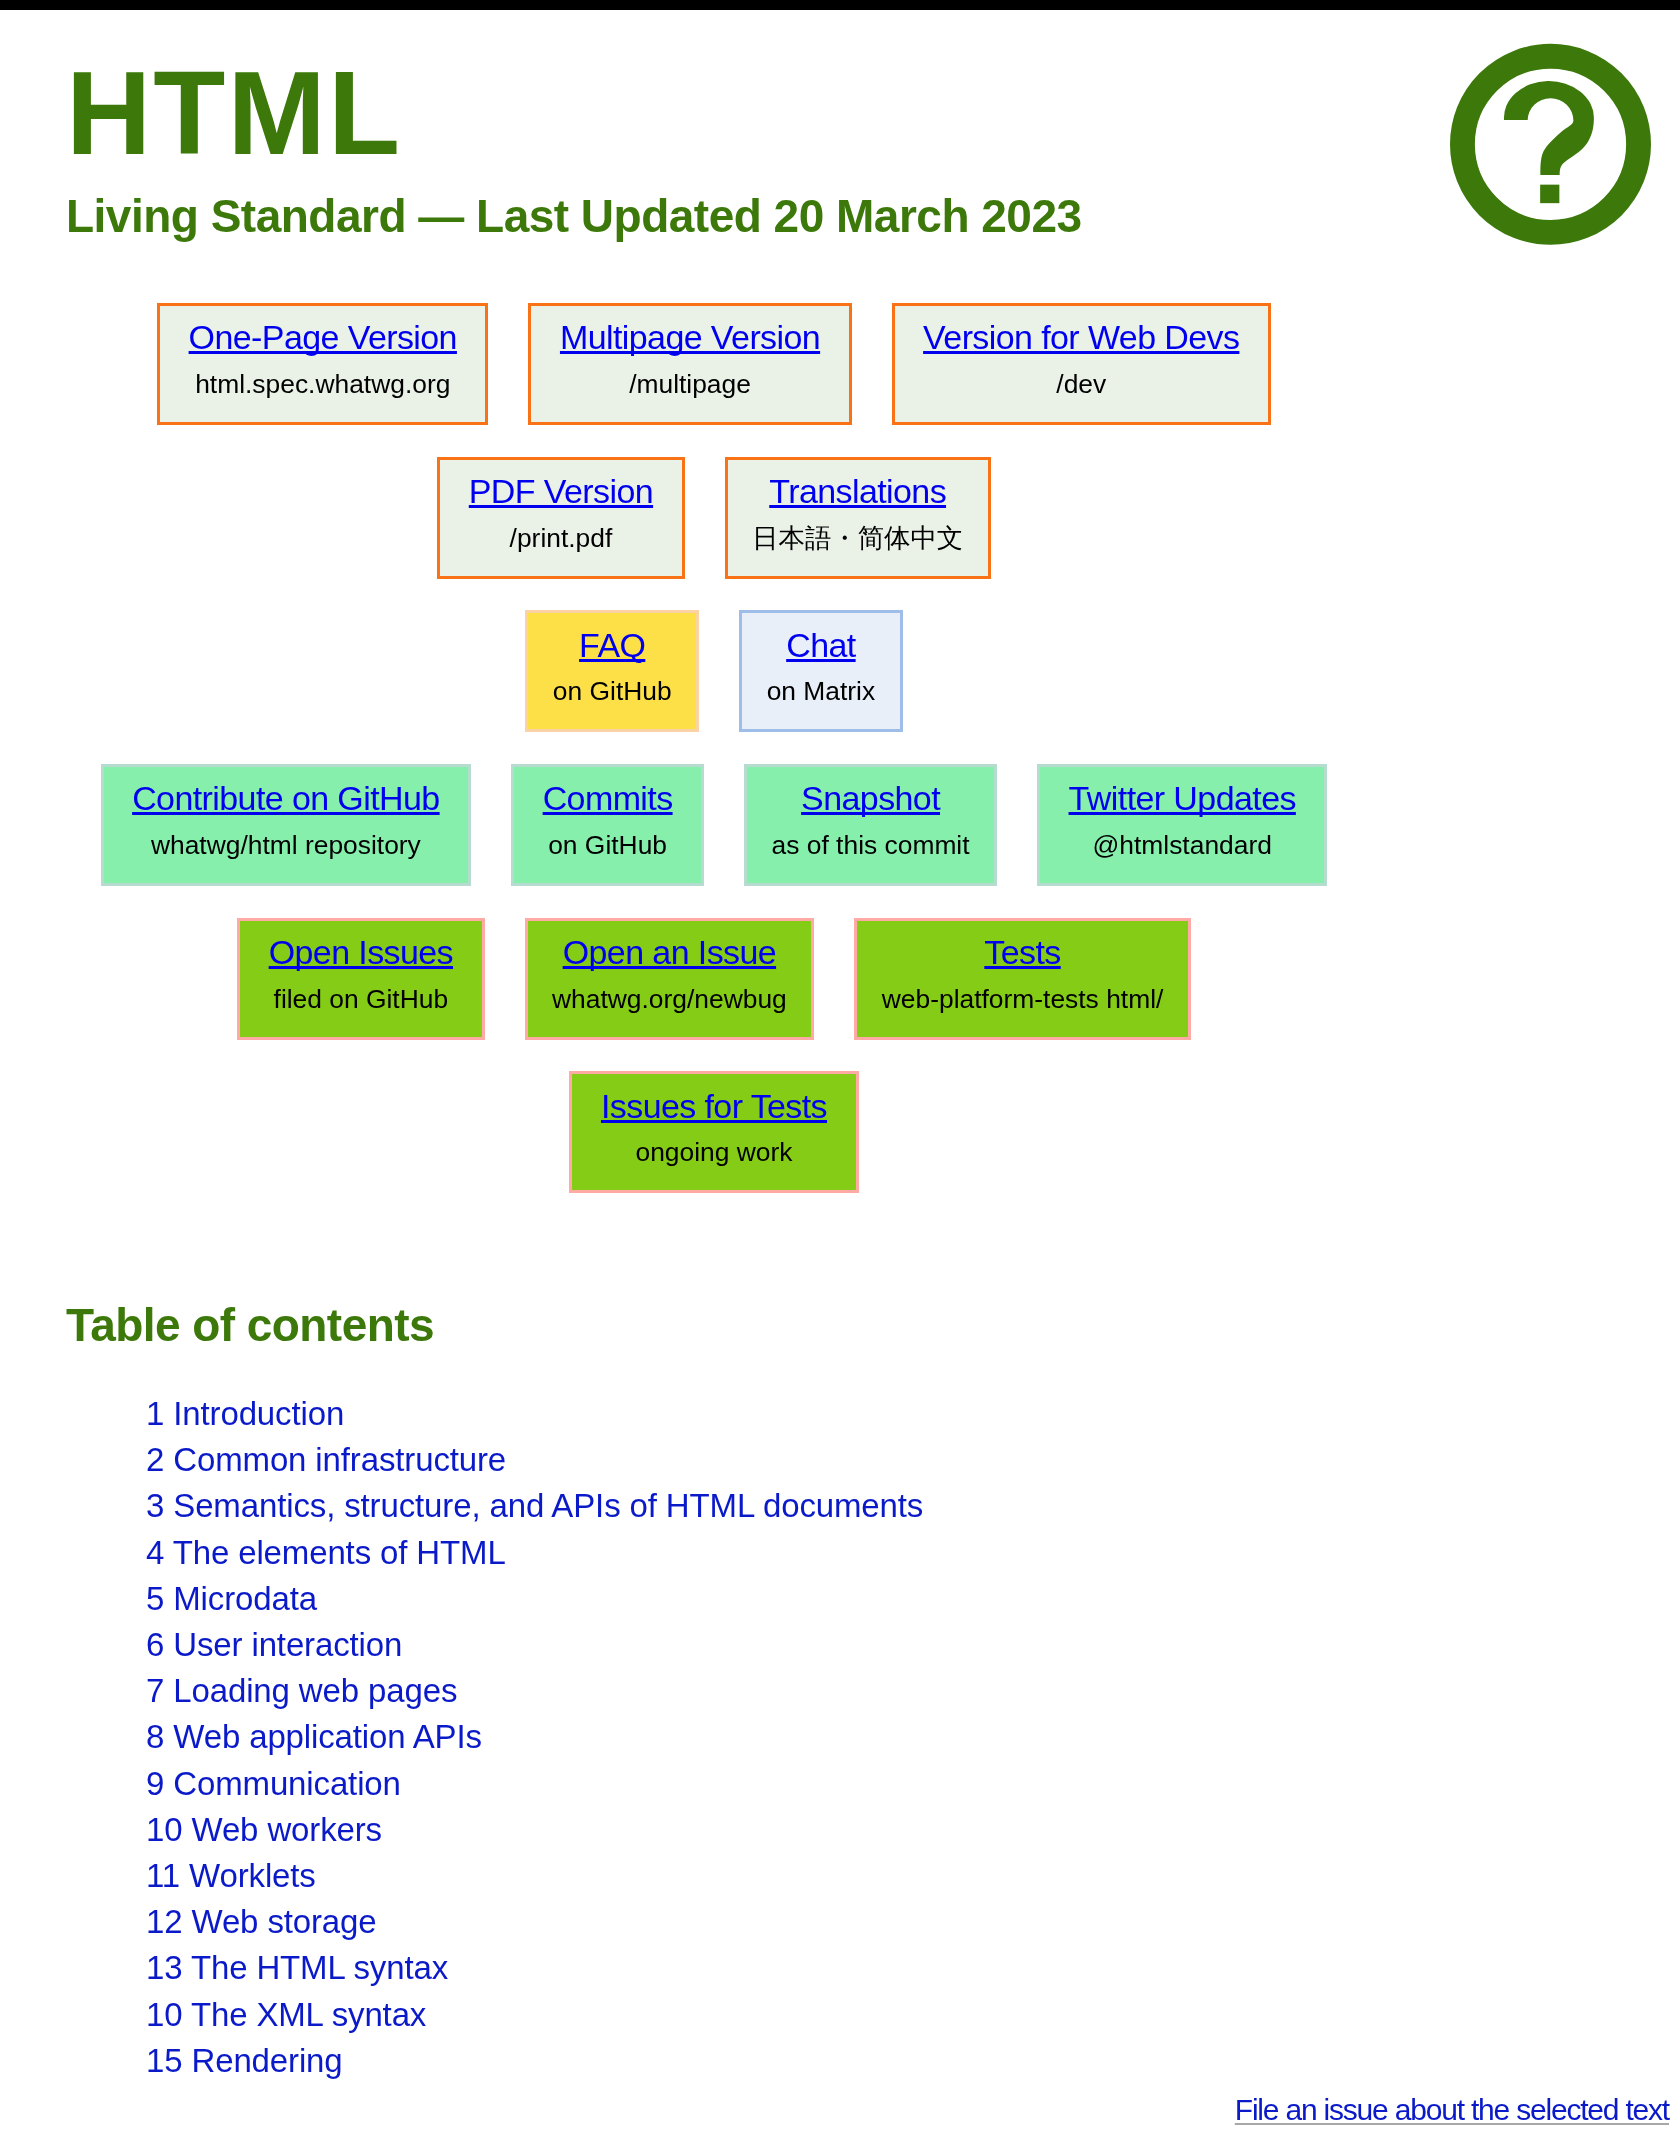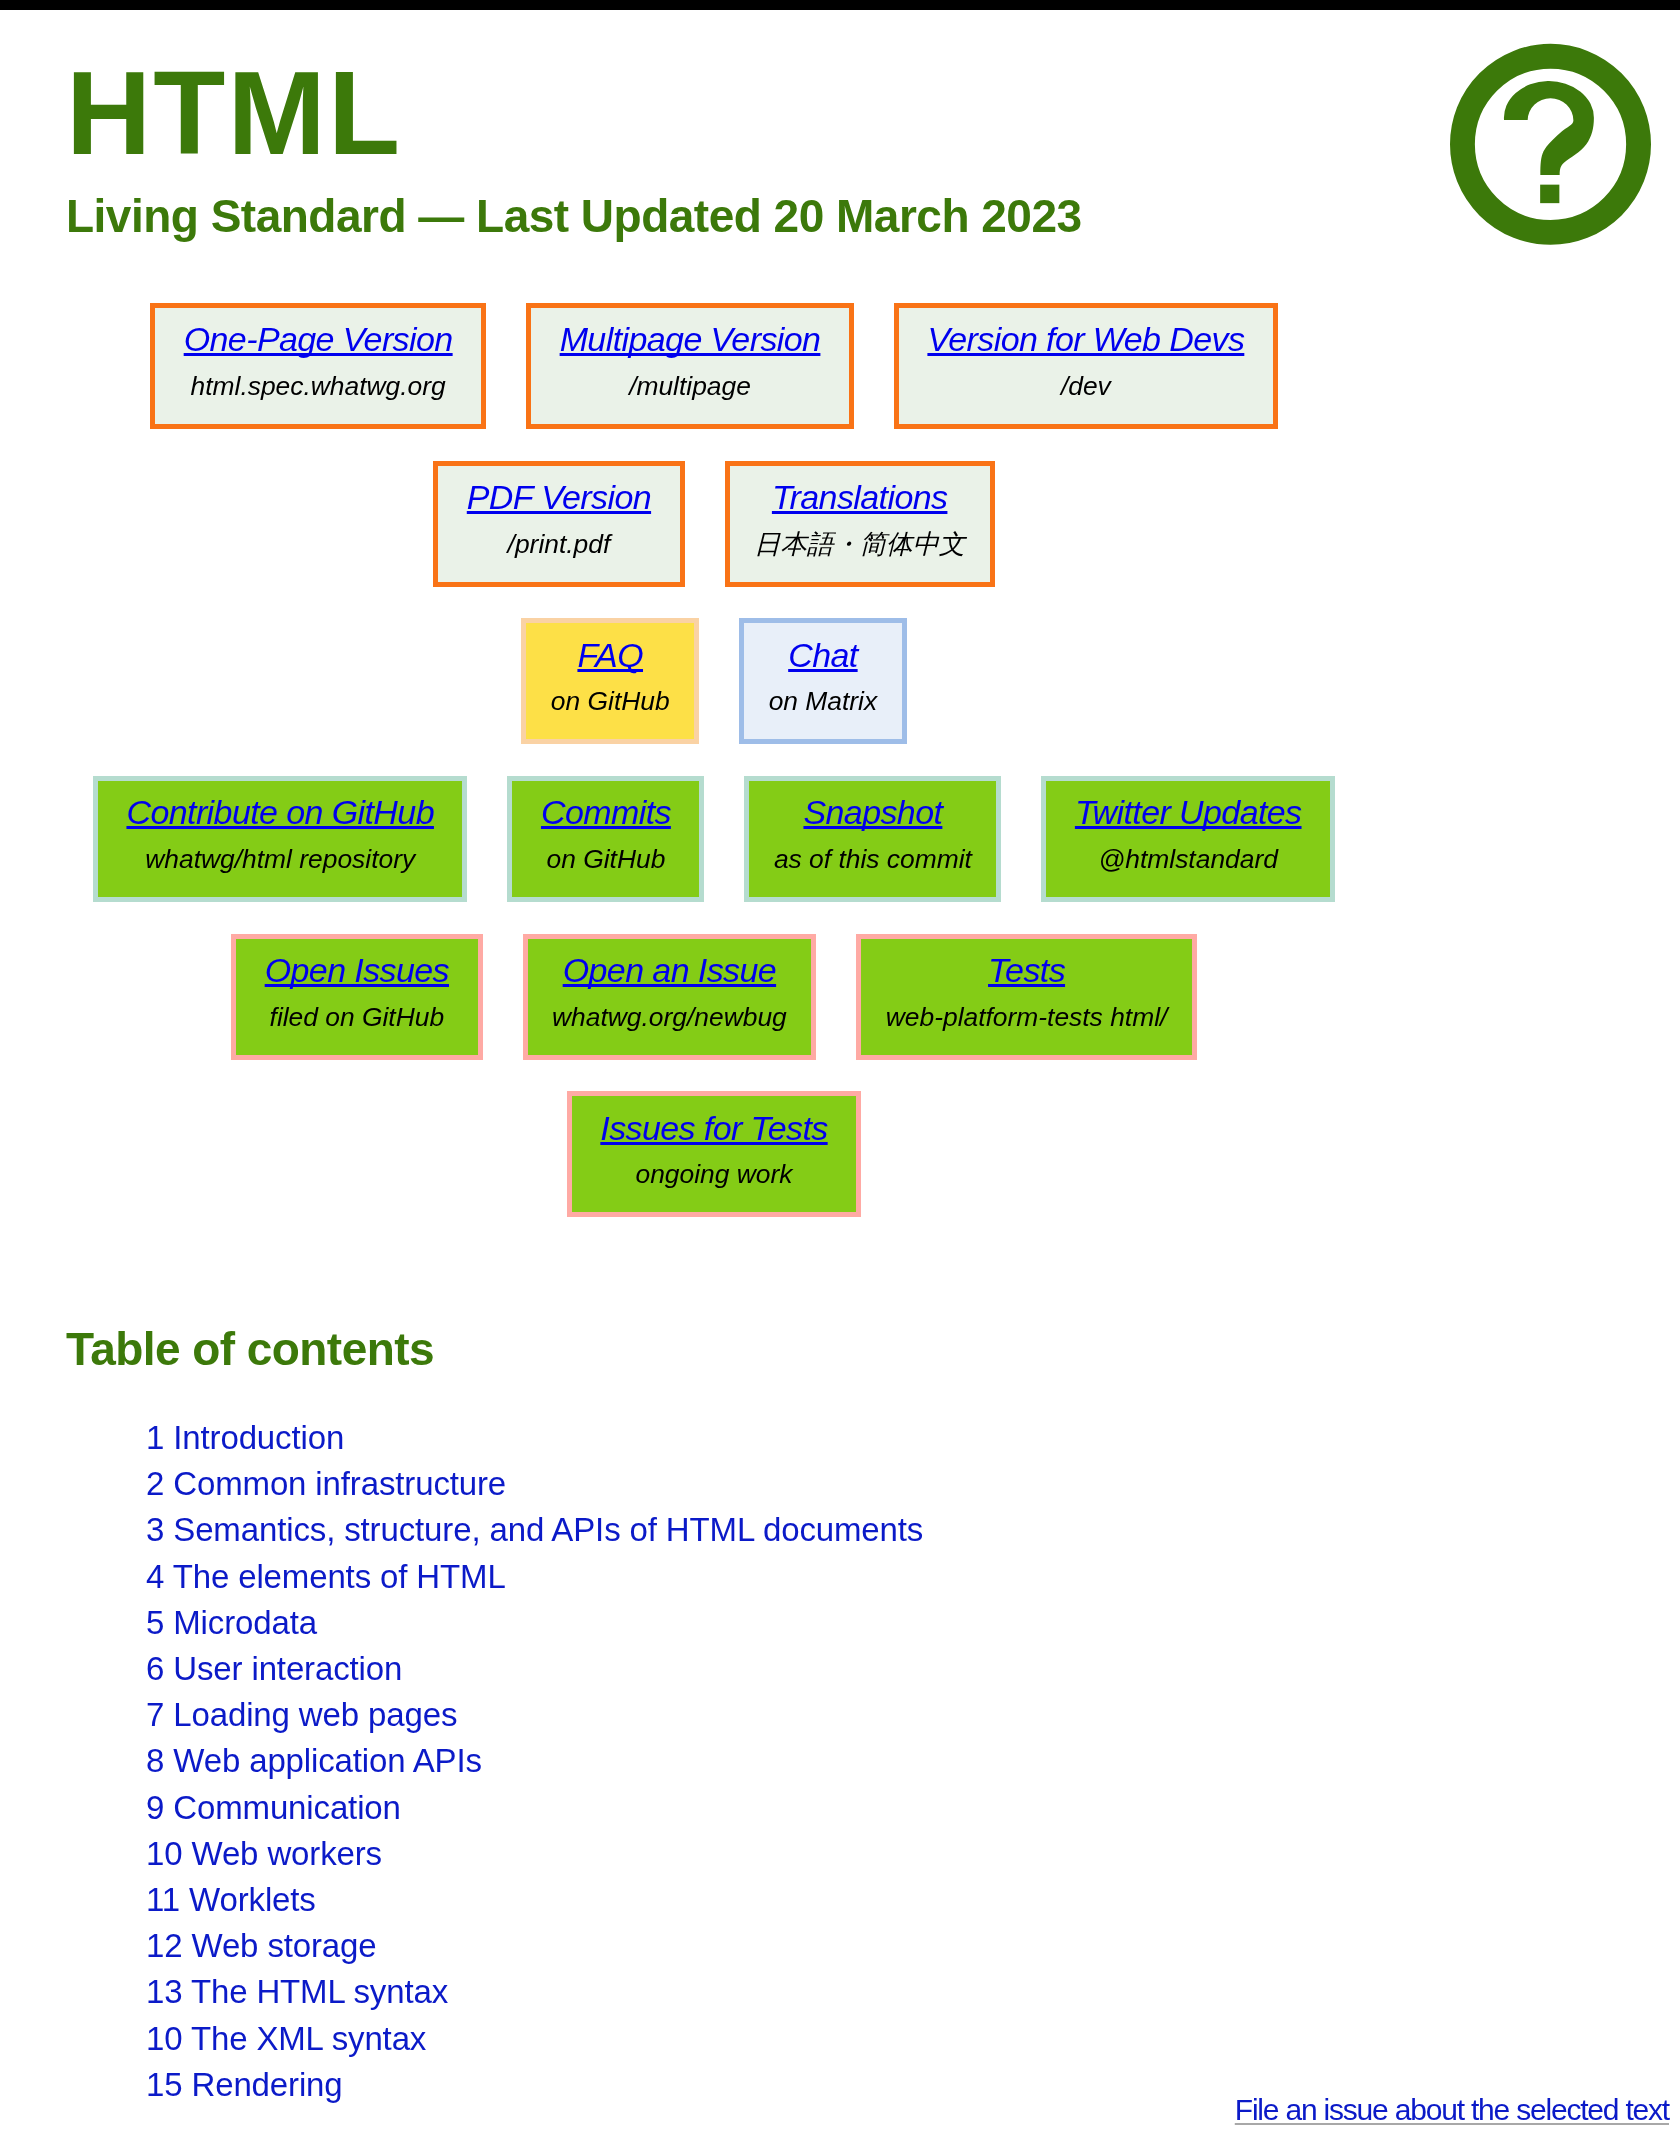--- a/index.html
+++ b/index.html
@@ -41,43 +41,42 @@
 
   .logo { position:absolute; left: 1383.6px; top: 33.3px; width: 201px; height: 202.7px; }
 
   
   .briefs { margin-top: 64px; }
   .row { text-align: center; white-space: nowrap; font-size:0; }
   .bx {
     display: inline-block;
     vertical-align: top;
     text-align: center;
-    border: 5px solid #f97316;
+    border: 3px solid #f97316;
     background: #eaf2e8;
     padding: 12.4px 24.5px 21.9px 24.5px;
     margin: 0 20px 31.7px 20px;
     box-sizing: border-box;
-    font-style: italic;
   }
   .bx .lkw { display:block; line-height: 39px; font-size: 34px; }
   .bx .lk {
     font-size: 34px;
     color:#0000ee; text-decoration: underline;
     text-decoration-skip-ink: none;
     text-underline-offset: 2px;
     text-decoration-thickness: 2.8px;
     letter-spacing: -0.0175em;
     margin: 0 4px;
   }
   .bx .nt {
     display:block; font-size: 26.4px; line-height: 31px; margin-top: 11.7px;
     color:#000; letter-spacing: 0;
   }
 
-  .bx.teal { background:#84cc16; border-color:#b5dccf; }
+  .bx.teal { background:#86efac; border-color:#b5dccf; }
   .bx.orange { background:#fde047; border-color:#fad2a4; }
   .bx.blue { background:#e8eff9; border-color:#9ebde8; }
   .bx.pink { background:#84cc16; border-color:#ffaaa4; }
 
   h2.toc-title {
     margin-top: 77px;
     font-size: 46px;
     font-weight: bold;
     color: #3c790a;
     line-height: 1;

